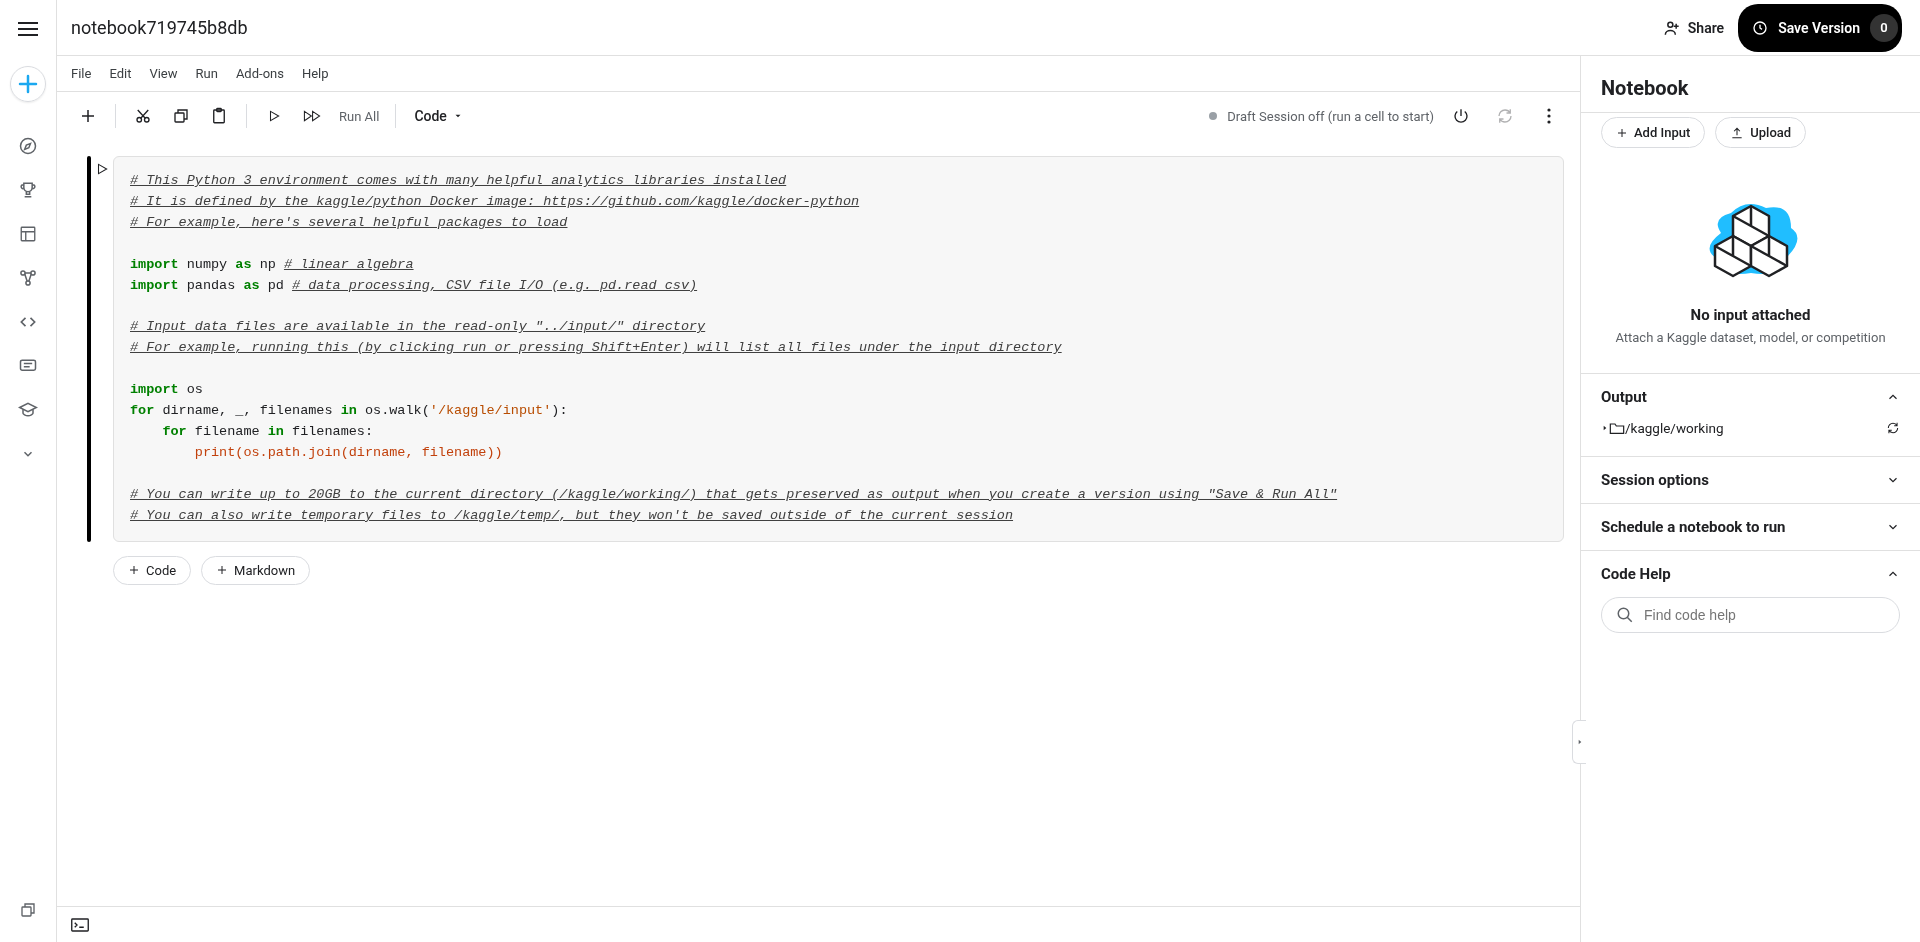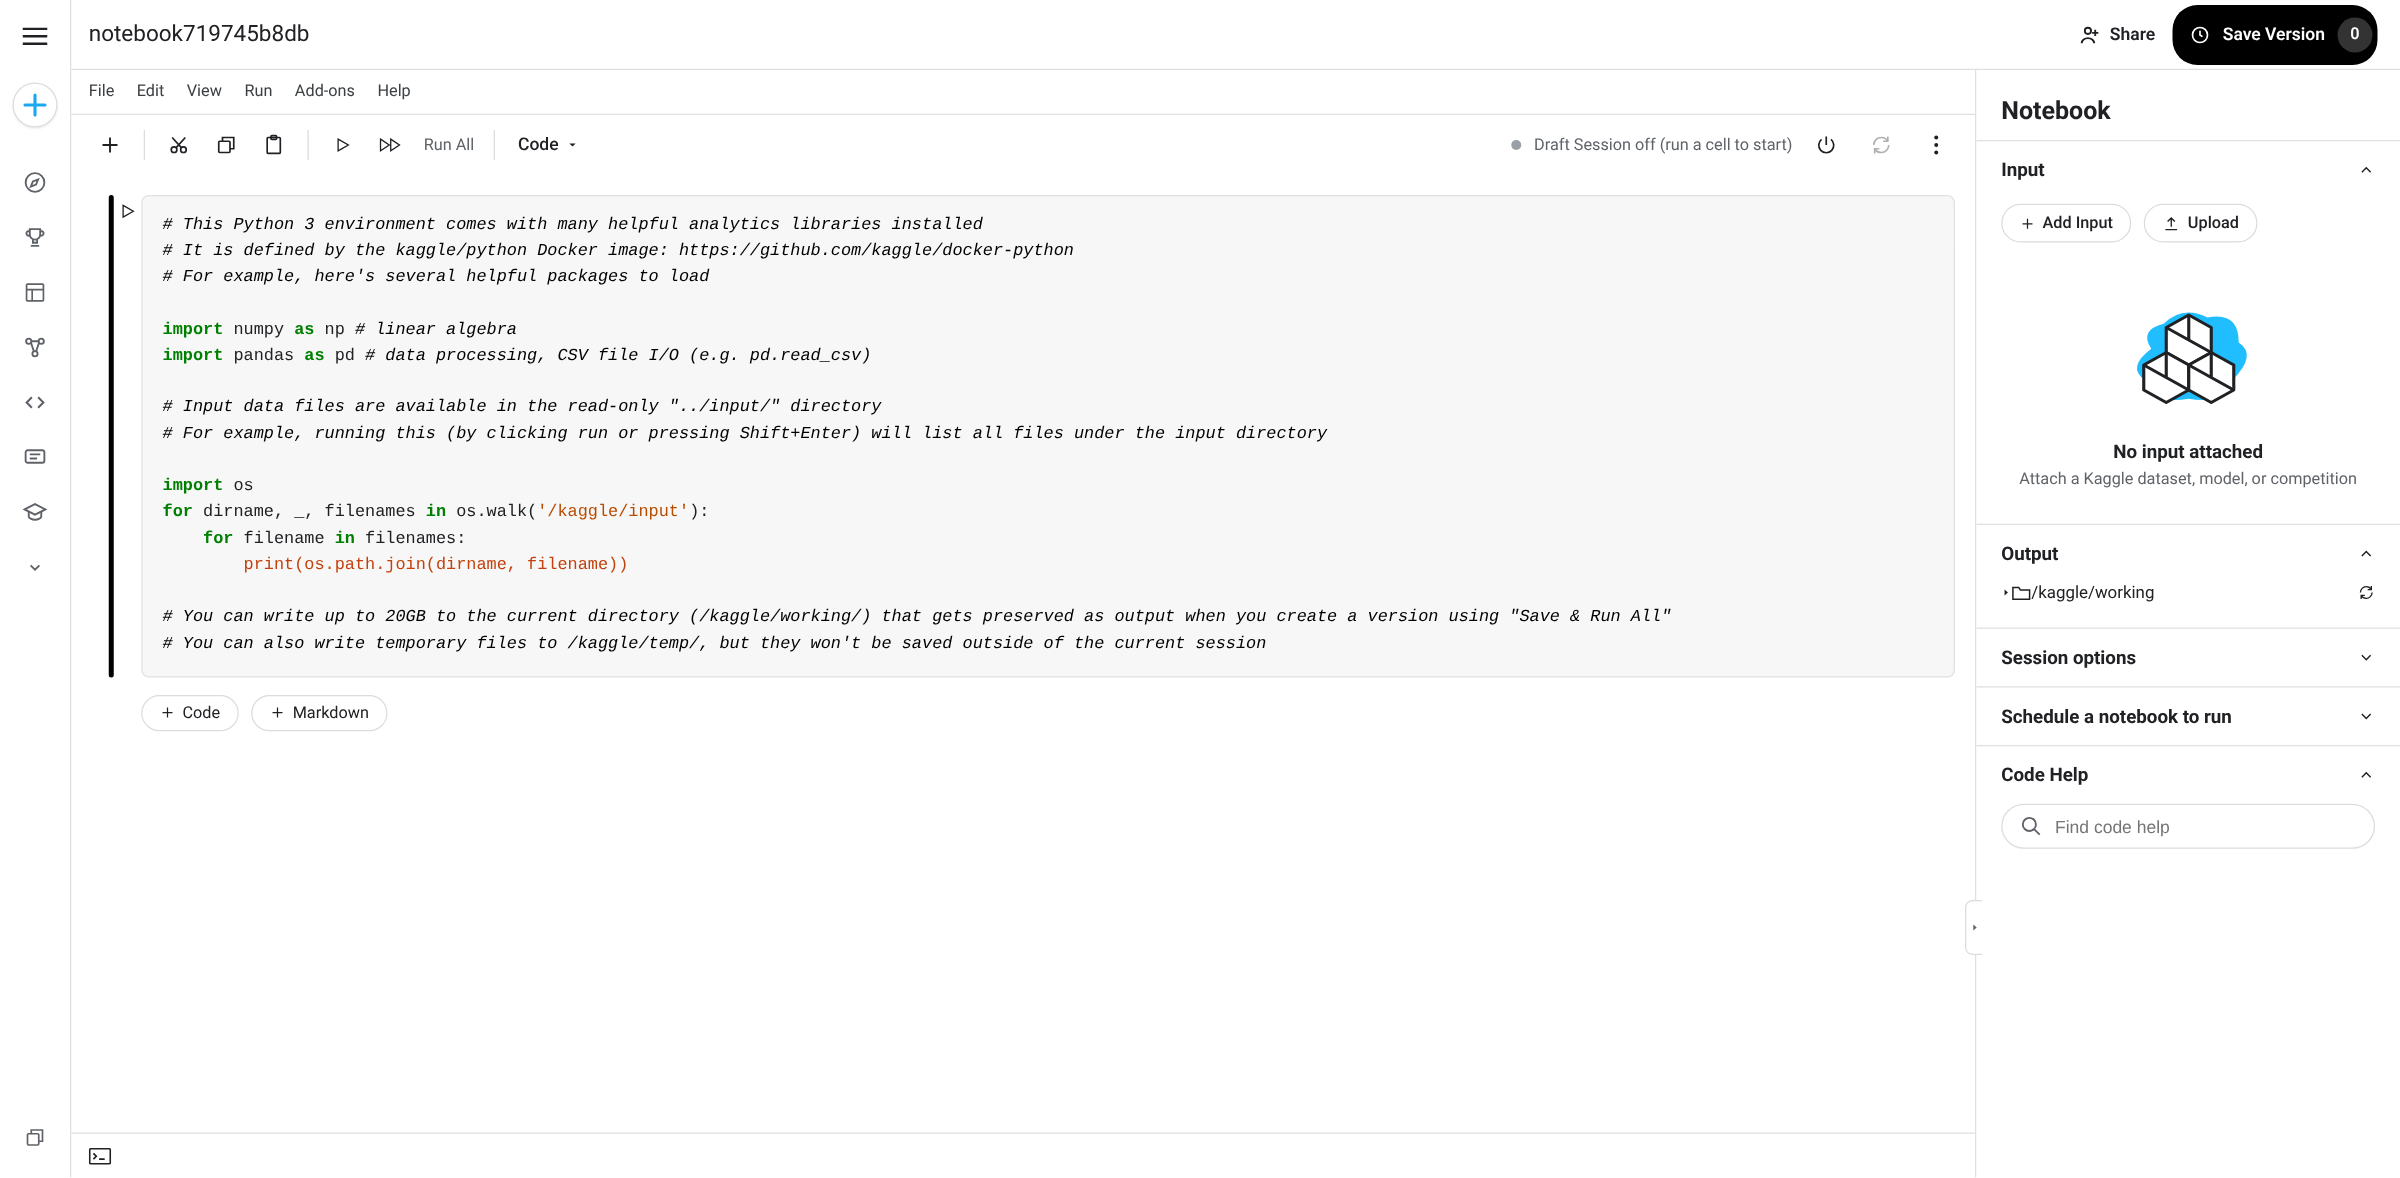--- a/index.html
+++ b/index.html
@@ -26,21 +26,21 @@
 .toolbar .cell-type { font-size: 14px; font-weight: 500; display: flex; align-items: center; gap: 6px; cursor: pointer; padding: 0 8px; }
 .toolbar .status { margin-left: auto; display: flex; align-items: center; gap: 10px; }
 .status-dot { width: 8px; height: 8px; border-radius: 50%; background: #9aa0a6; }
 .status-text { font-size: 13px; color: #5f6368; }
 .notebook-body { flex: 1; overflow-y: auto; padding: 16px 16px 16px 0; }
 .cell-row { display: flex; align-items: flex-start; }
 .gutter { width: 56px; flex-shrink: 0; display: flex; justify-content: flex-end; padding-right: 4px; padding-top: 6px; }
 .cell-wrap { flex: 1; position: relative; }
 .left-bar { position: absolute; left: -26px; top: 0; bottom: 0; width: 4px; background: #000; border-radius: 2px; }
 .code-cell { background: #f7f7f7; border: 1px solid #e0e0e0; border-radius: 6px; padding: 14px 16px; font-family: "SFMono-Regular", Consolas, "Liberation Mono", Menlo, monospace; font-size: 13.5px; line-height: 1.55; white-space: pre; color: #202124; overflow-x: auto; }
-.c-comment { color: #000000; font-style: italic; }
+.c-comment { color: #404040; font-style: italic; text-decoration: underline; }
 .c-kw { color: #008000; font-weight: 700; }
 .c-str { color: #b84c00; }
 .c-builtin { color: #c2410c; }
 .add-buttons { margin-left: 56px; margin-top: 14px; display: flex; gap: 10px; }
 .pill-btn { border: 1px solid #dadce0; border-radius: 18px; padding: 6px 14px; display: flex; align-items: center; gap: 6px; font-size: 13px; cursor: pointer; background: #fff; }
 .right-panel { width: 340px; border-left: 1px solid #e0e0e0; display: flex; flex-direction: column; overflow-y: auto; }
 .panel-title { font-size: 20px; font-weight: 700; padding: 20px 20px 12px; }
 .section { border-top: 1px solid #e0e0e0; }
 .section-header { display: flex; align-items: center; justify-content: space-between; padding: 14px 20px; cursor: pointer; font-weight: 700; font-size: 15px; }
 .section-body { padding: 0 20px 20px; }
@@ -286,26 +286,20 @@
                 <path d="M5 6l3 3-3 3M11 12h6"></path>
               </svg>
           </div>
         </div>
       </div>
 
       <div class="right-panel">
         <div class="panel-title">Notebook</div>
 
         <div class="section">
-          <div class="section-header">
-            <span>Input</span>
-            <svg class="chev" width="14" height="14" viewBox="0 0 24 24">
-                <path d="M6 15l6-6 6 6" stroke="#202124" stroke-width="2" fill="none"></path>
-              </svg>
-          </div>
           <div class="section-body">
             <div class="input-btns">
               <div class="outlined-btn">
                 <svg width="12" height="12" viewBox="0 0 24 24">
                     <path d="M12 4v16M4 12h16" stroke="#202124" stroke-width="2"></path>
                   </svg>
                 <span>Add Input</span>
               </div>
               <div class="outlined-btn">
                 <svg width="14" height="14" viewBox="0 0 24 24" fill="none" stroke="#202124" stroke-width="1.8">

